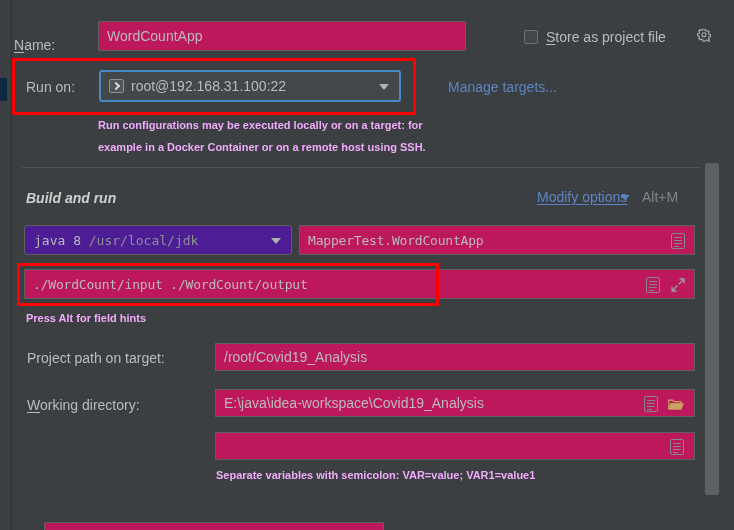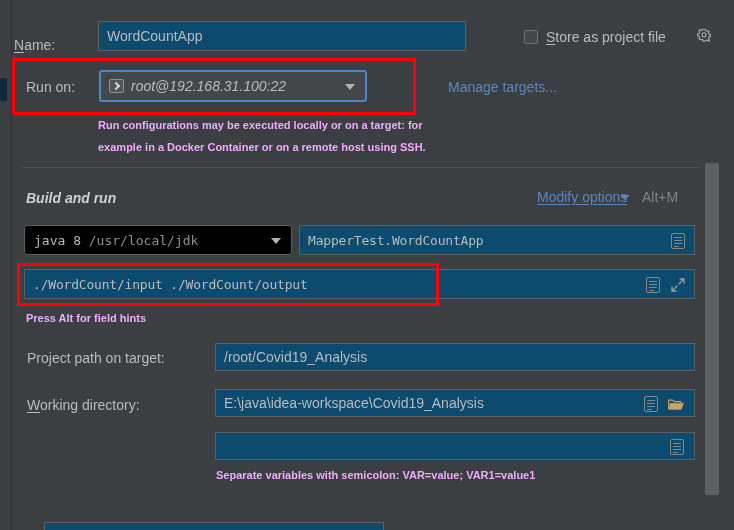--- a/index.html
+++ b/index.html
@@ -63,21 +63,21 @@
     font-weight: bold;
     color: #cfcfcf;
     white-space: nowrap;
     line-height: 1;
   }
 
   
   .field {
     position: absolute;
     box-sizing: border-box;
-    background: #0c4a6e;
+    background: #be185d;
     border: 1px solid #5e6060;
     border-radius: 0;
   }
   .field .val {
     position: absolute;
     left: 8px;
     top: 50%;
     transform: translateY(-50%);
     font-size: 14px;
     color: #bbbbbb;
@@ -86,21 +86,21 @@
   .field .val.mono {
     font-family: "DejaVu Sans Mono", "Liberation Mono", monospace;
     font-size: 13px;
     letter-spacing: -0.2px;
   }
 
   
   .combo {
     position: absolute;
     box-sizing: border-box;
-    background: #000000;
+    background: #4c1d95;
     border: 1px solid #5e6060;
     border-radius: 3px;
   }
   .combo.focused {
     border: 2px solid #4a88c7;
     background: #43474a;
   }
   .combo .caret {
     position: absolute;
     right: 10px;
@@ -274,21 +274,21 @@
   <div class="lbl" style="left:546px; top:30px;"><span class="mn">S</span><span>tore as project file</span></div>
   <div class="gear" style="left:696px; top:28px;">
     <svg width="16" height="16" viewBox="0 0 16 16">
       <path d="M7 1.2h2l.3 1.5 1.3.55 1.25-.85 1.4 1.4-.85 1.25.55 1.3 1.5.3v2l-1.5.3-.55 1.3.85 1.25-1.4 1.4-1.25-.85-1.3.55L9 13.1H7l-.3-1.5-1.3-.55-1.25.85-1.4-1.4.85-1.25-.55-1.3L1.55 7.75v-2l1.5-.3.55-1.3-.85-1.25 1.4-1.4 1.25.85 1.3-.55z" fill="none" stroke="#a9adb0" stroke-width="1.1"></path>
       <circle cx="8" cy="6.75" r="2" fill="none" stroke="#a9adb0" stroke-width="1.1"></circle>
       <path d="M11.6 12.6l1.5 1.6 1.5-1.6z" fill="#a9adb0"></path>
     </svg>
   </div>
 
   <div class="lbl" style="left:26px; top:80px;">Run on:</div>
-  <div class="combo focused" style="left:99px; top:70px; width:268px; height:32px;font-style:italic;">
+  <div class="combo focused" style="left:99px; top:70px; width:302px; height:32px;">
     <span class="term-icon"></span>
     <span class="ctext" style="left:30px;">root@192.168.31.100:22</span>
     <span class="caret"></span>
   </div>
   <div class="link" style="left:417px; top:80px;">Manage targets...</div>
 
   <div class="hint" style="left:98px; top:120px;">Run configurations may be executed locally or on a target: for</div>
   <div class="hint" style="left:98px; top:142px;">example in a Docker Container or on a remote host using SSH.</div>
 
   <div class="sep" style="left:22px; top:167px; width:678px;"></div>

